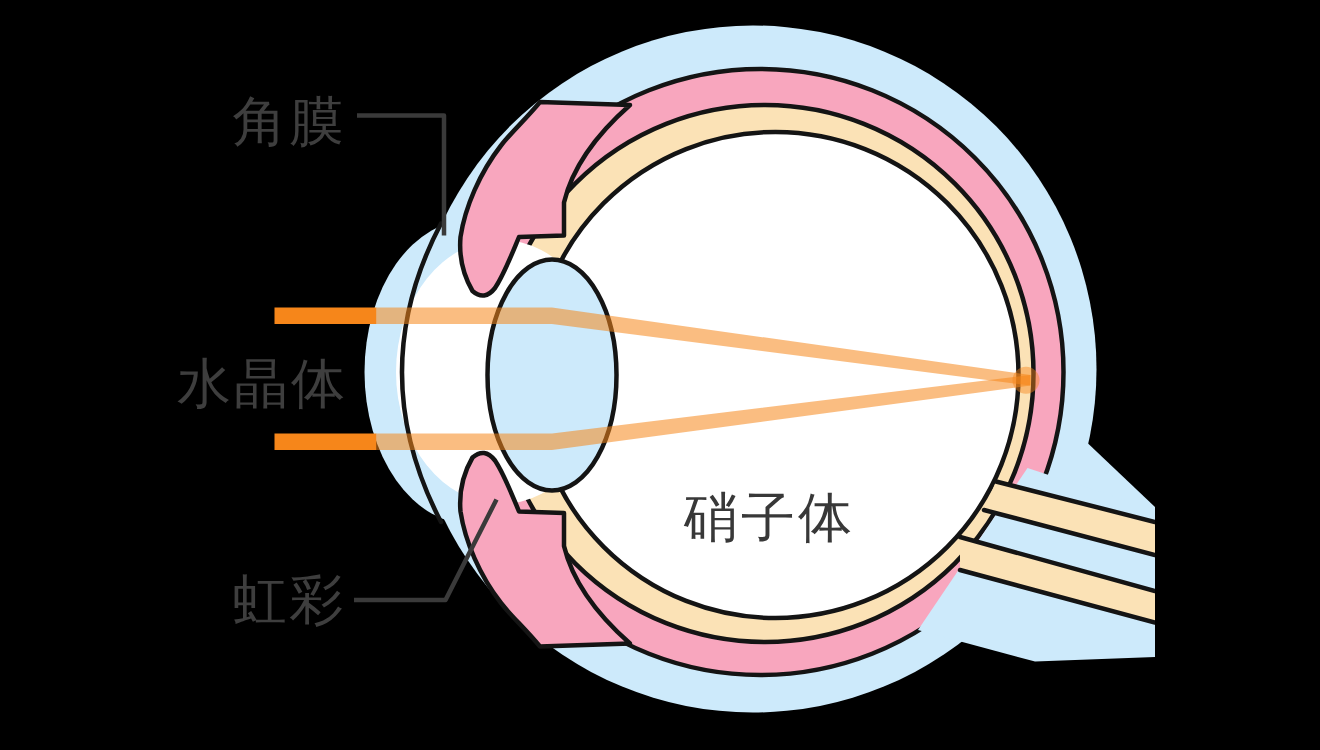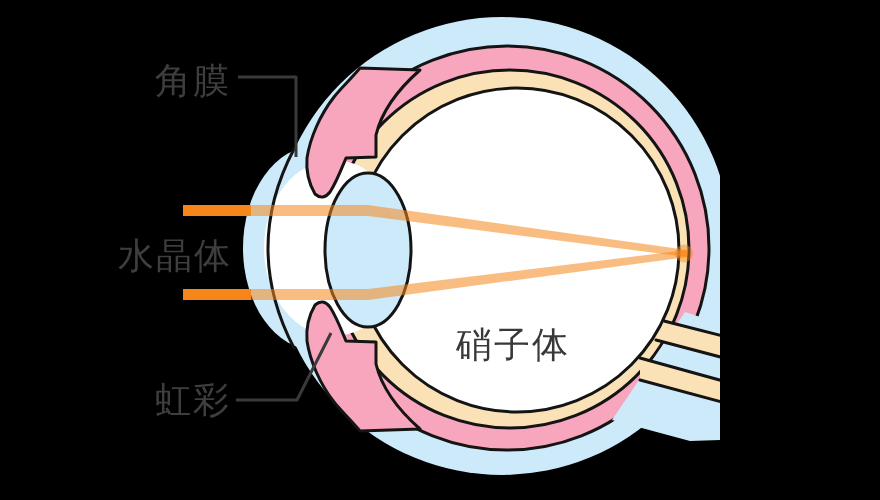--- a/index.html
+++ b/index.html
@@ -1,18 +1,18 @@
 <!DOCTYPE html>
 <html><head>
 <meta charset="utf-8">
 <style>
   html,body { margin:0; padding:0; background:#000; }
   .stage {
     position:relative;
-    width:720px; height:500px;
+    width:880px; height:500px;
     background:#14b8a6;
     overflow:hidden;
     font-family:"Liberation Sans", sans-serif;
     text-decoration:underline;
   }
   .stage svg { position:absolute; left:0; top:0; display:block; }
   .oln   { stroke:#141414; stroke-width:3; stroke-linejoin:round; stroke-linecap:round; }
   .ln    { fill:none; stroke:#141414; stroke-width:3; stroke-linecap:round; }
   .noln  { stroke:none; }
   .ray   { fill-opacity:0.55; stroke:none; }

